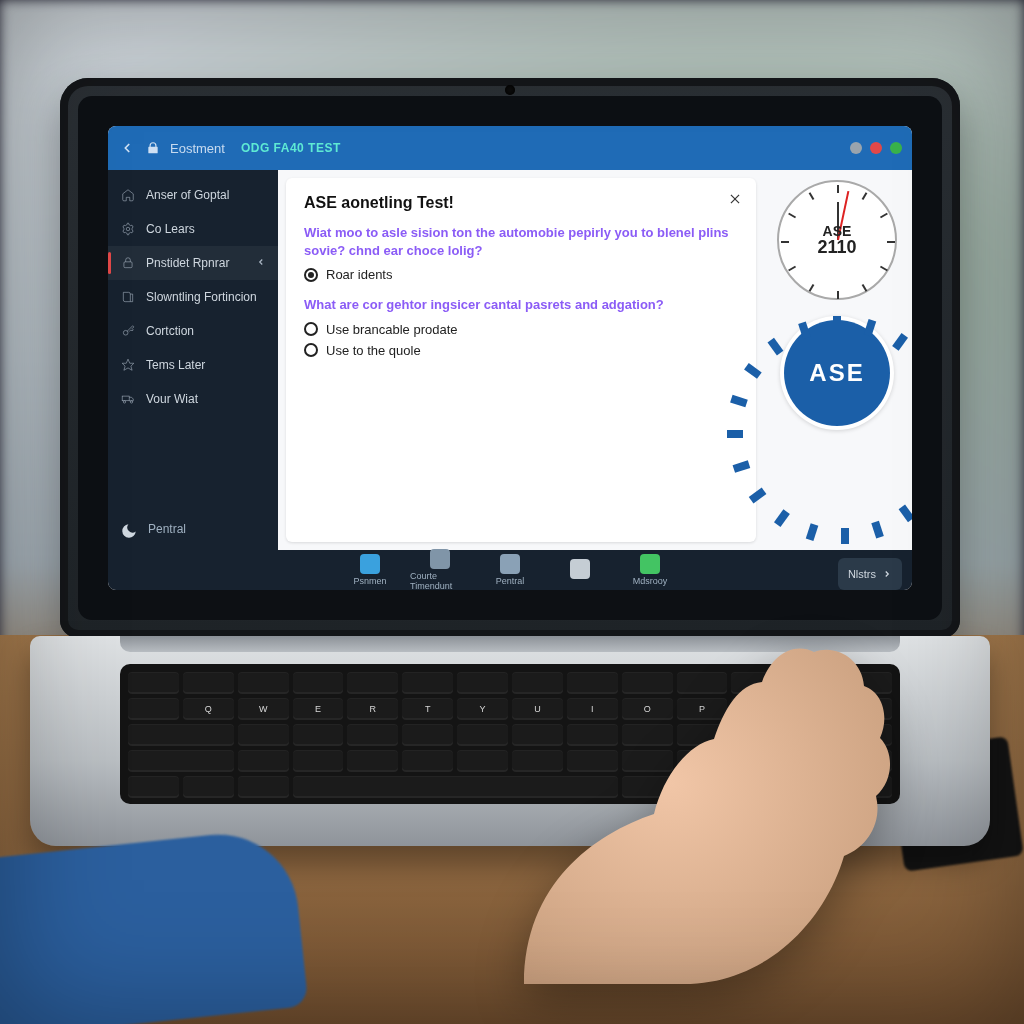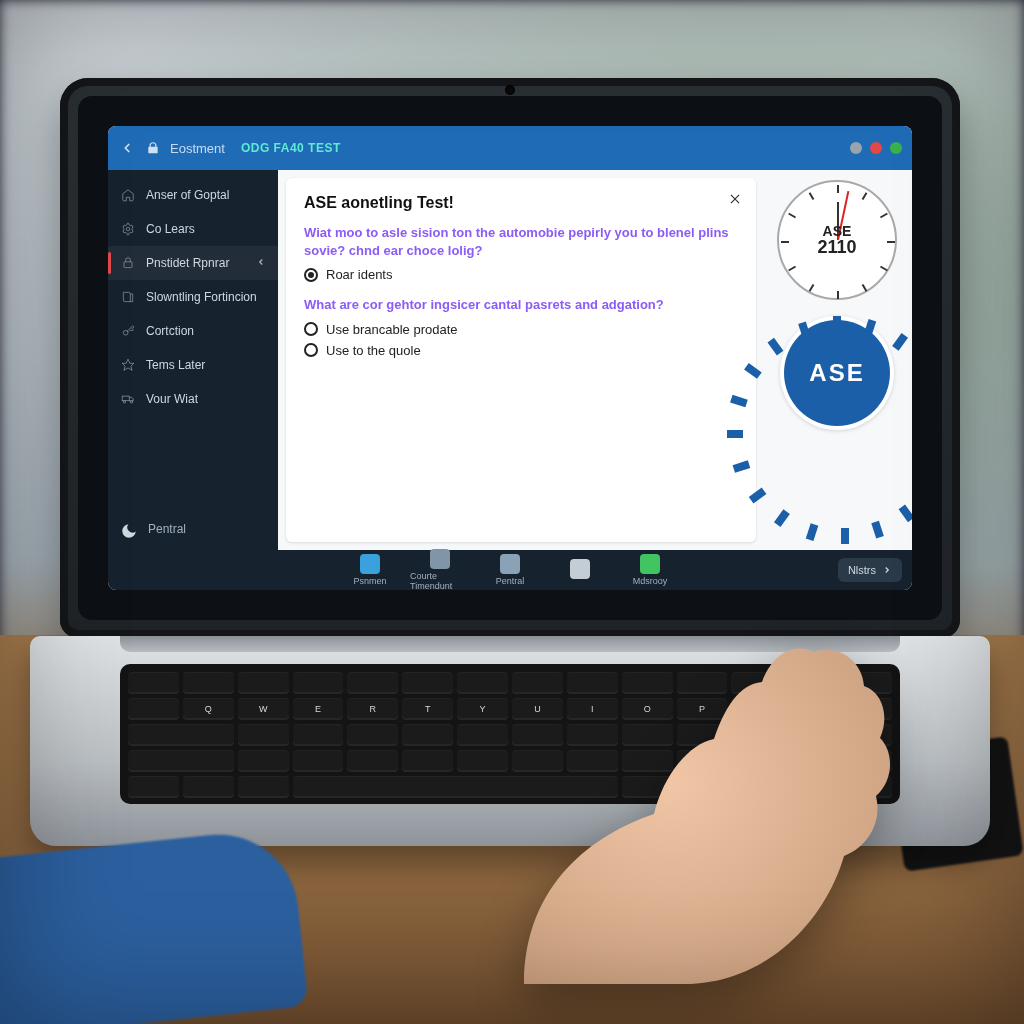--- a/index.html
+++ b/index.html
@@ -107,21 +107,21 @@
   .seal .tooth { position: absolute; left: 50%; top: 50%; width: 8px; height: 16px; background: #1b5fa8; transform-origin: 50% 57px; }
   .seal .label { position: relative; color: #fff; font-weight: 900; font-size: 24px; letter-spacing: 2px; }
 
   
   .taskbar {
     height: 40px; background: #17222f; display: flex; align-items: center; justify-content: center; gap: 10px; color: #9fb0c0; font-size: 9px;
     position: relative;
   }
   .taskbar .app { display: flex; flex-direction: column; align-items: center; gap: 2px; width: 60px; cursor: pointer; justify-content: flex-end; }
   .taskbar .appicon { width: 20px; height: 20px; border-radius: 4px; }
-  .taskbar .next { position: absolute; right: 10px; top: 8px; height: 24px; padding: 0 10px; background: #2b3a49; border-radius: 6px; color: #cfd7df; display: inline-flex; align-items: center; gap: 6px; font-size: 11px; cursor: pointer; }
+  .taskbar .next { position: absolute; right: 10px; top: 8px; height: 32px; padding: 0 10px; background: #2b3a49; border-radius: 6px; color: #cfd7df; display: inline-flex; align-items: center; gap: 6px; font-size: 11px; cursor: pointer; }
 
   
   .base {
     position: absolute; left: -30px; top: 558px; width: 960px; height: 210px;
     background: linear-gradient(180deg, #dfe2e4, #b9bec2 60%, #8f949a);
     border-radius: 10px 10px 26px 26px;
     box-shadow: 0 18px 30px rgba(0,0,0,.35);
     overflow: hidden;
   }
   .hinge { position: absolute; left: 90px; right: 90px; top: 0; height: 16px; background: linear-gradient(180deg,#8c9197,#b7bcc1); border-radius: 0 0 10px 10px; }

